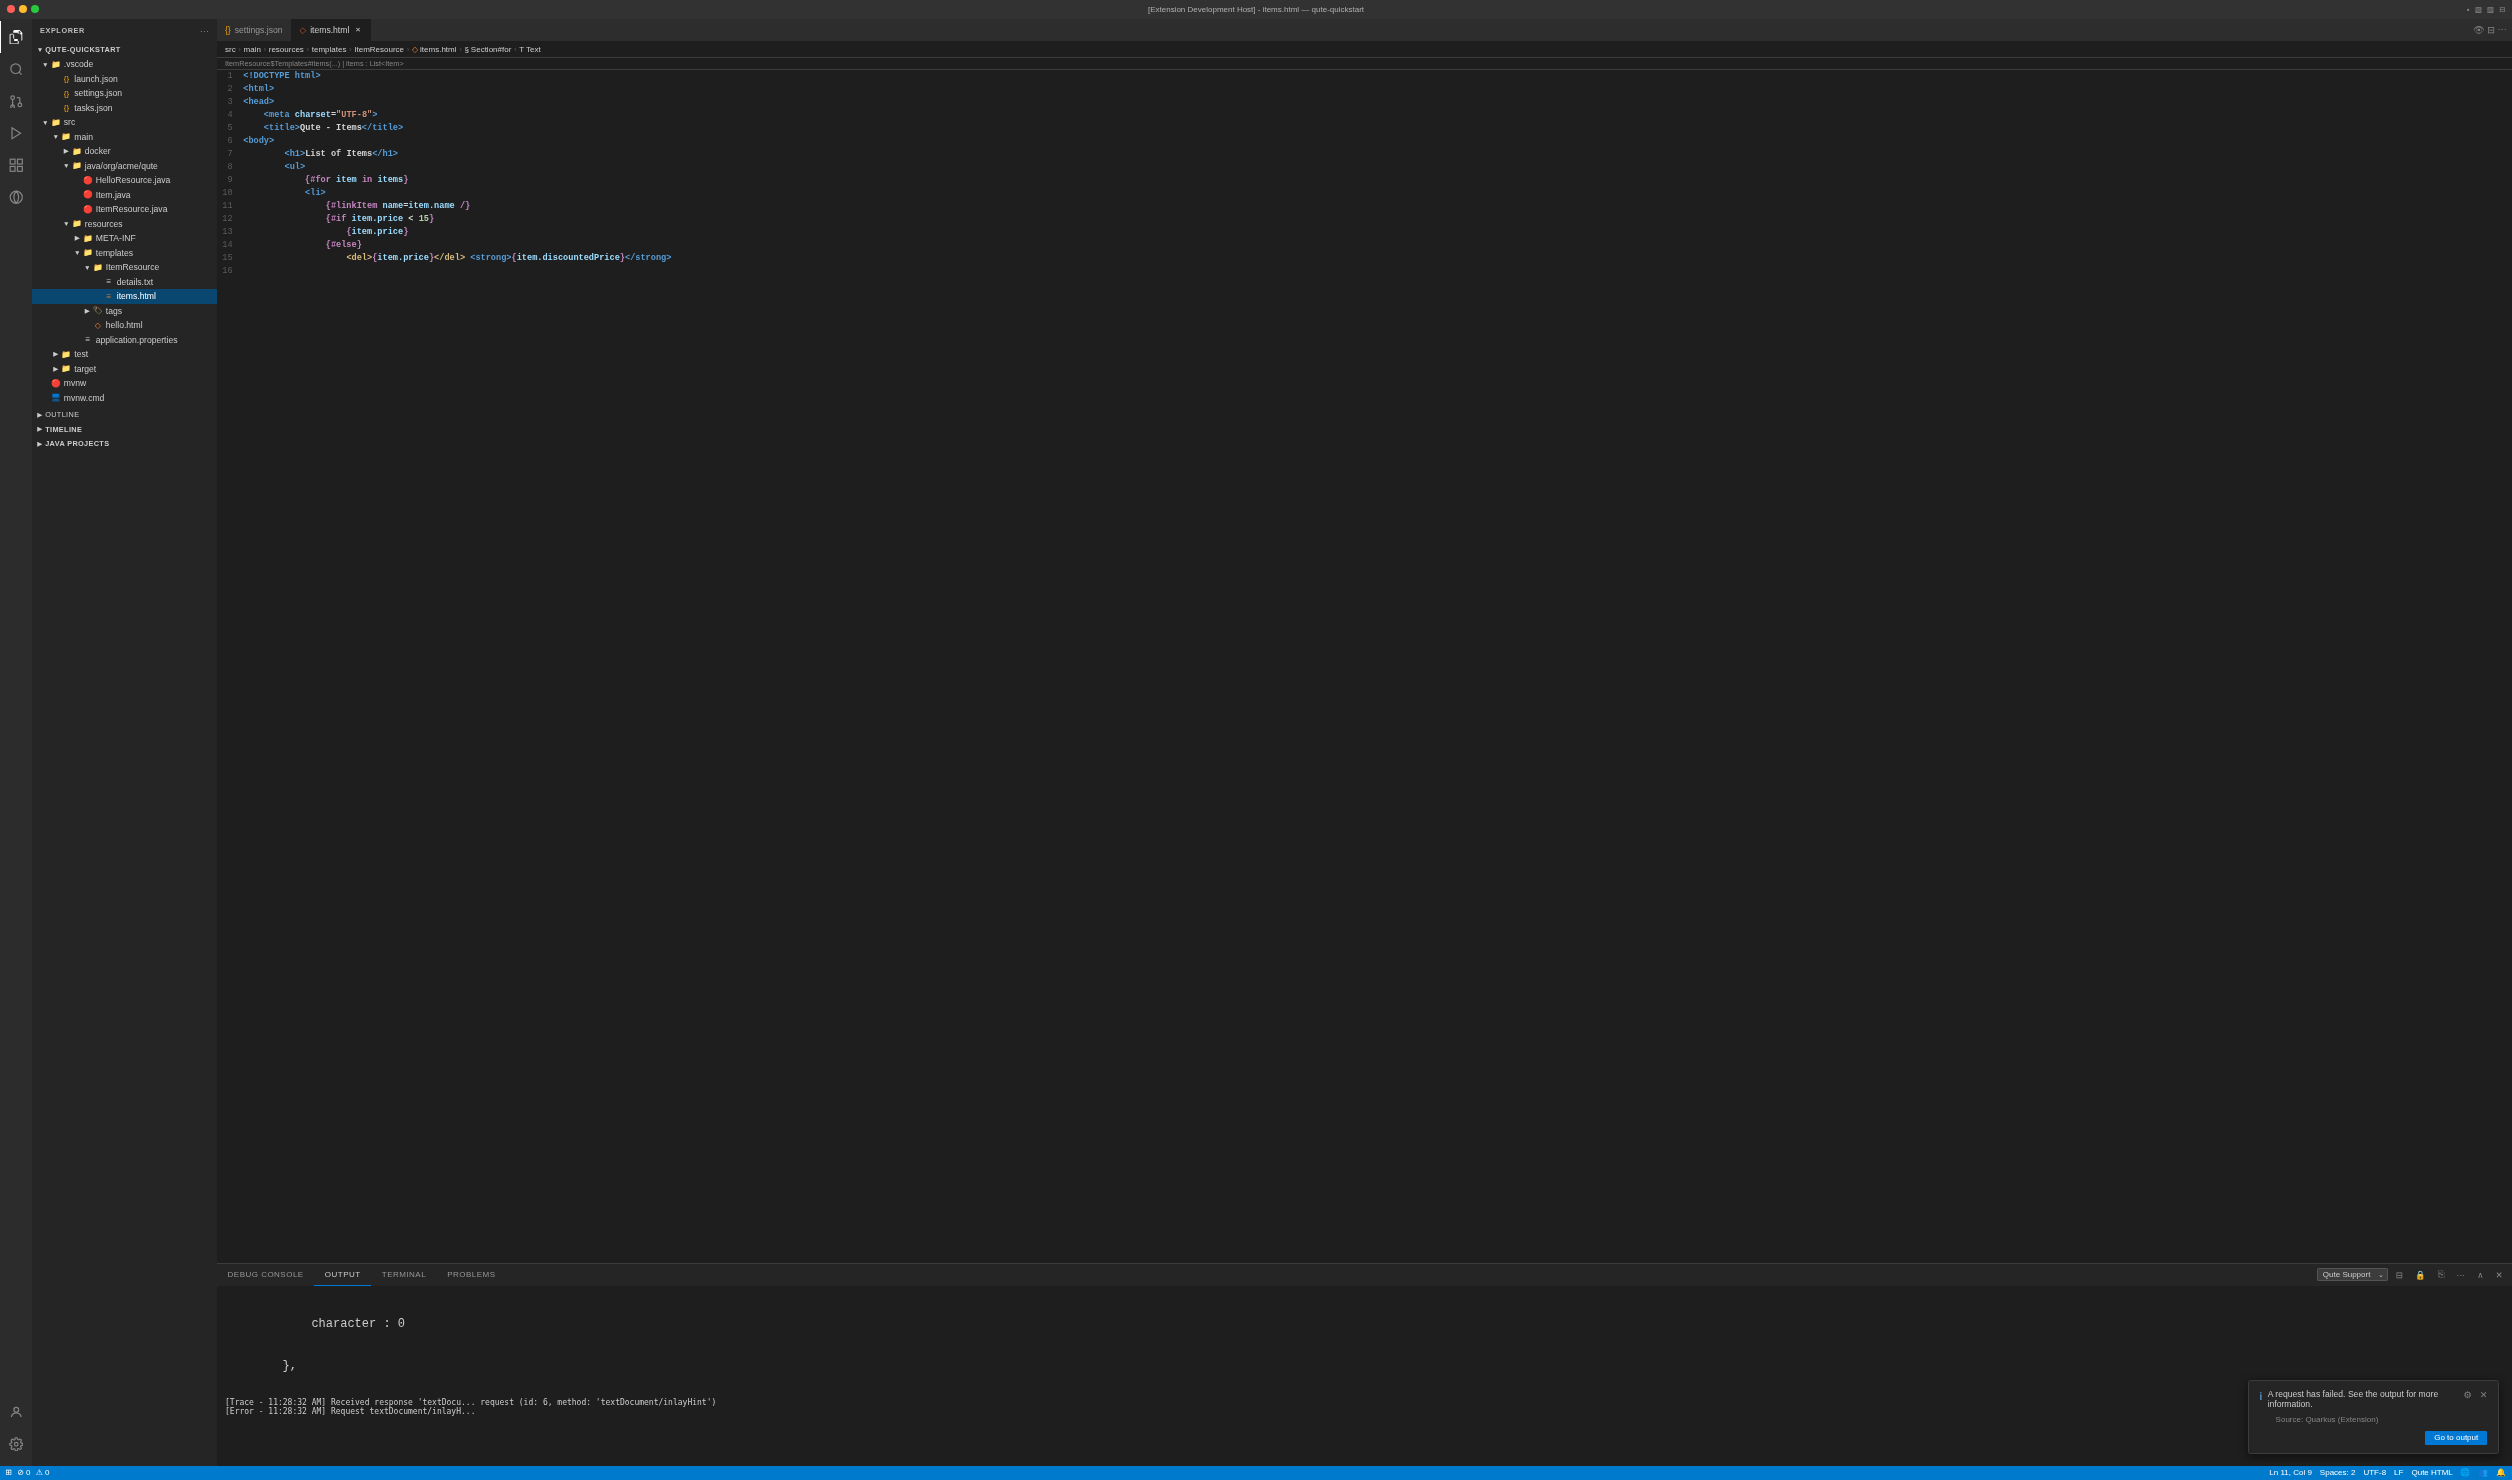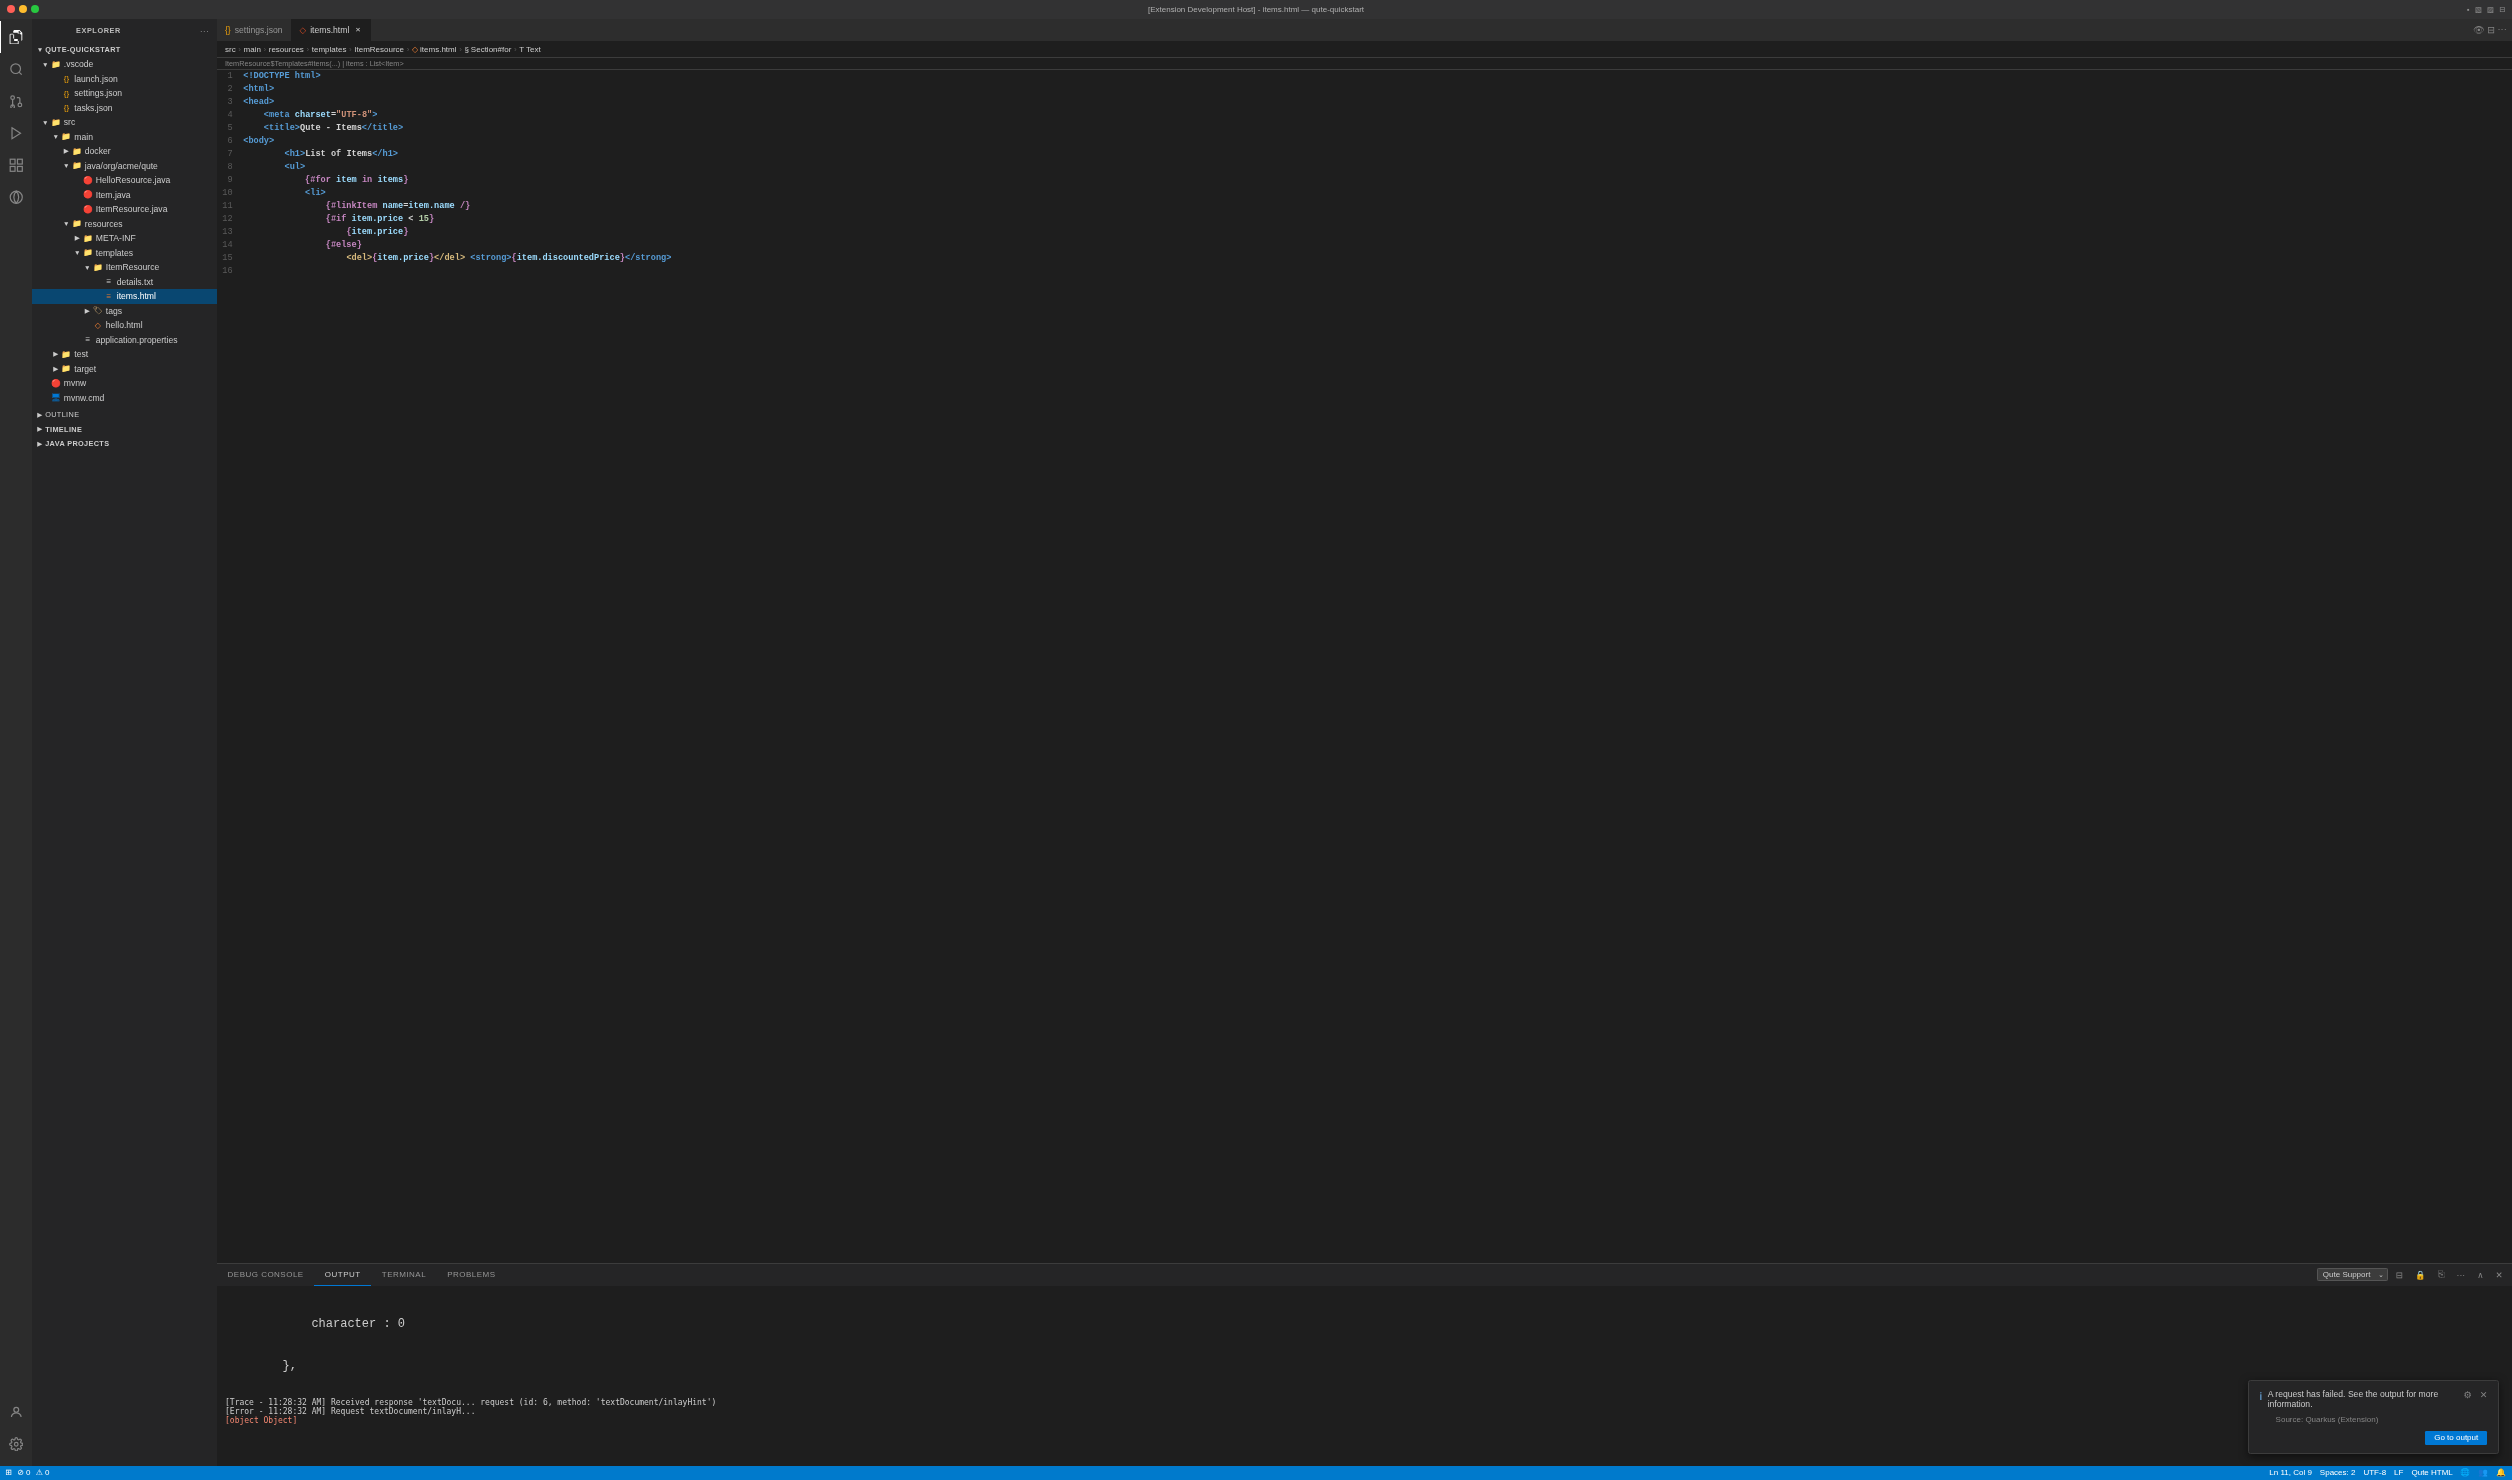--- a/index.html
+++ b/index.html
@@ -113,21 +113,20 @@
       align-items: center;
       justify-content: space-between;
       height: 24px;
     }
     .sidebar-title {
       font-size: 7.3px;
       font-weight: 700;
       letter-spacing: 0.08em;
       color: #bbbbbb;
       text-transform: uppercase;
-      margin-left: 36px;
     }
     .sidebar-actions {
       color: #858585;
       font-size: 9.2px;
       cursor: pointer;
     }
     .explorer-tree {
       flex: 1;
       overflow-y: auto;
       font-size: 8.6px;
@@ -793,21 +792,20 @@
           <div>        "end": {</div>
           <div>            "line": 21,</div>
           
           
           
           
         </div>
         <div class="panel-output">
           <div class="output-trace">[Trace - 11:28:32 AM] Received response 'textDocu...  request (id: 6, method: 'textDocument/inlayHint')</div>
           <div class="output-trace">[Error - 11:28:32 AM] Request textDocument/inlayH...</div>
-          <div class="output-error">[object Object]</div>
         </div>
       </div>
 
     </div>
   </div>
 
 </div>
 
 <div class="notification" style="position: fixed; bottom: 26px; right: 13px;">
   <div class="notif-row">

